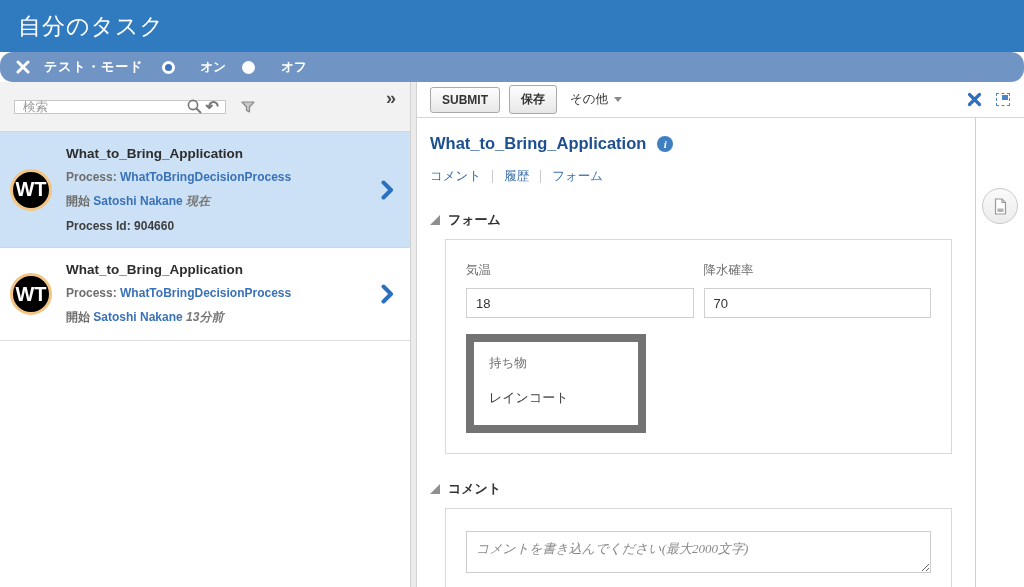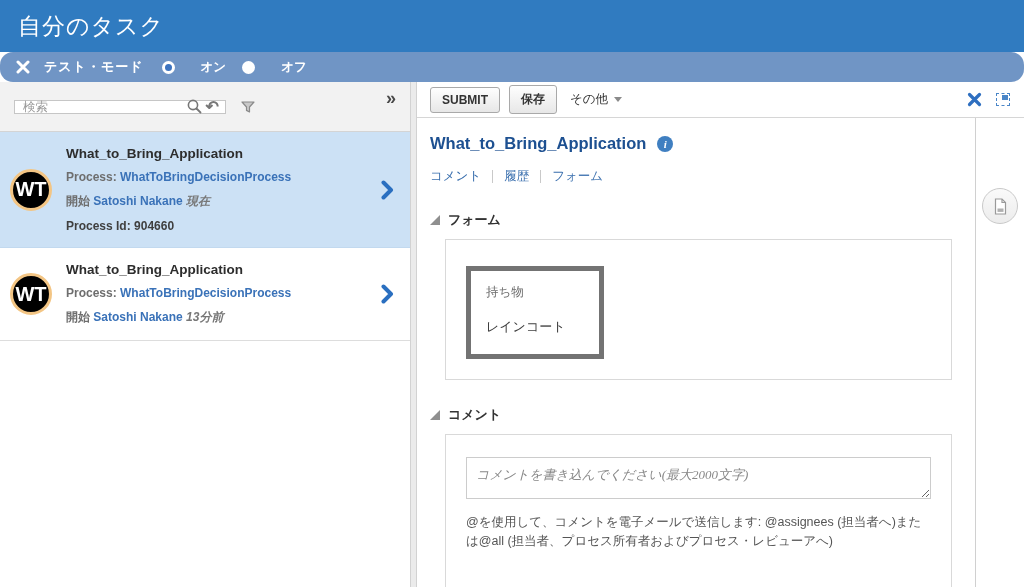--- a/index.html
+++ b/index.html
@@ -92,21 +92,21 @@
   .disclosure { width:0; height:0; border-left:10px solid transparent; border-bottom:10px solid #8f8f8f;
                 margin-right:8px; }
   .section-header .st { font-size:13px; font-weight:bold; color:#333; }
 
   .form-panel { margin-left:28px; width:507px; border:1px solid #d9d9d9; padding:22px 20px 20px 20px; }
   .fields-row { display:flex; gap:10px; }
   .field { flex:1; }
   .field label { display:block; font-size:12.5px; color:#6d6d6d; margin-bottom:9px; }
   .field input { width:100%; height:30px; border:1px solid #cfcfcf; padding:0 9px; font-size:13px;
                  color:#333; font-family:"Liberation Sans",sans-serif; background:#fff; }
-  .highlight-box { margin-top:4px; width:138px; border:5px solid #737373; padding:13px 15px 18px 15px; }
+  .highlight-box { margin-top:16px; width:180px; border:8px solid #737373; padding:13px 15px 18px 15px; }
   .highlight-box label { display:block; font-size:12.5px; color:#6d6d6d; }
   .highlight-value { margin-top:17px; font-size:13px; color:#3f3f3f; }
 
   .comment-panel { margin-left:28px; width:507px; border:1px solid #d9d9d9; padding:22px 20px; height:160px; }
   .comment-panel textarea { width:100%; height:42px; border:1px solid #ccc; padding:8px 9px;
                             font-size:13px; font-family:Liberation Serif, serif; color:#333;
                             resize:vertical; }
   .comment-panel textarea::placeholder { font-style:italic; color:#888; }
   .help-text { margin-top:10px; font-size:12.5px; color:#555; line-height:1.55; }
 </style>
@@ -244,20 +244,30 @@
           <span class="tab-sep"></span>
           <a>フォーム</a>
         </div>
 
         <div class="section-header">
           <span class="disclosure"></span>
           <span class="st">フォーム</span>
         </div>
 
         <div class="form-panel">
+          <div class="fields-row">
+            <div class="field">
+              <label>気温</label>
+              <input type="text" value="18" style="">
+            </div>
+            <div class="field">
+              <label>降水確率</label>
+              <input type="text" value="70" style="">
+            </div>
+          </div>
           <div class="highlight-box">
             <label>持ち物</label>
             <div class="highlight-value">レインコート</div>
           </div>
         </div>
 
         <div class="section-header">
           <span class="disclosure"></span>
           <span class="st">コメント</span>
         </div>

